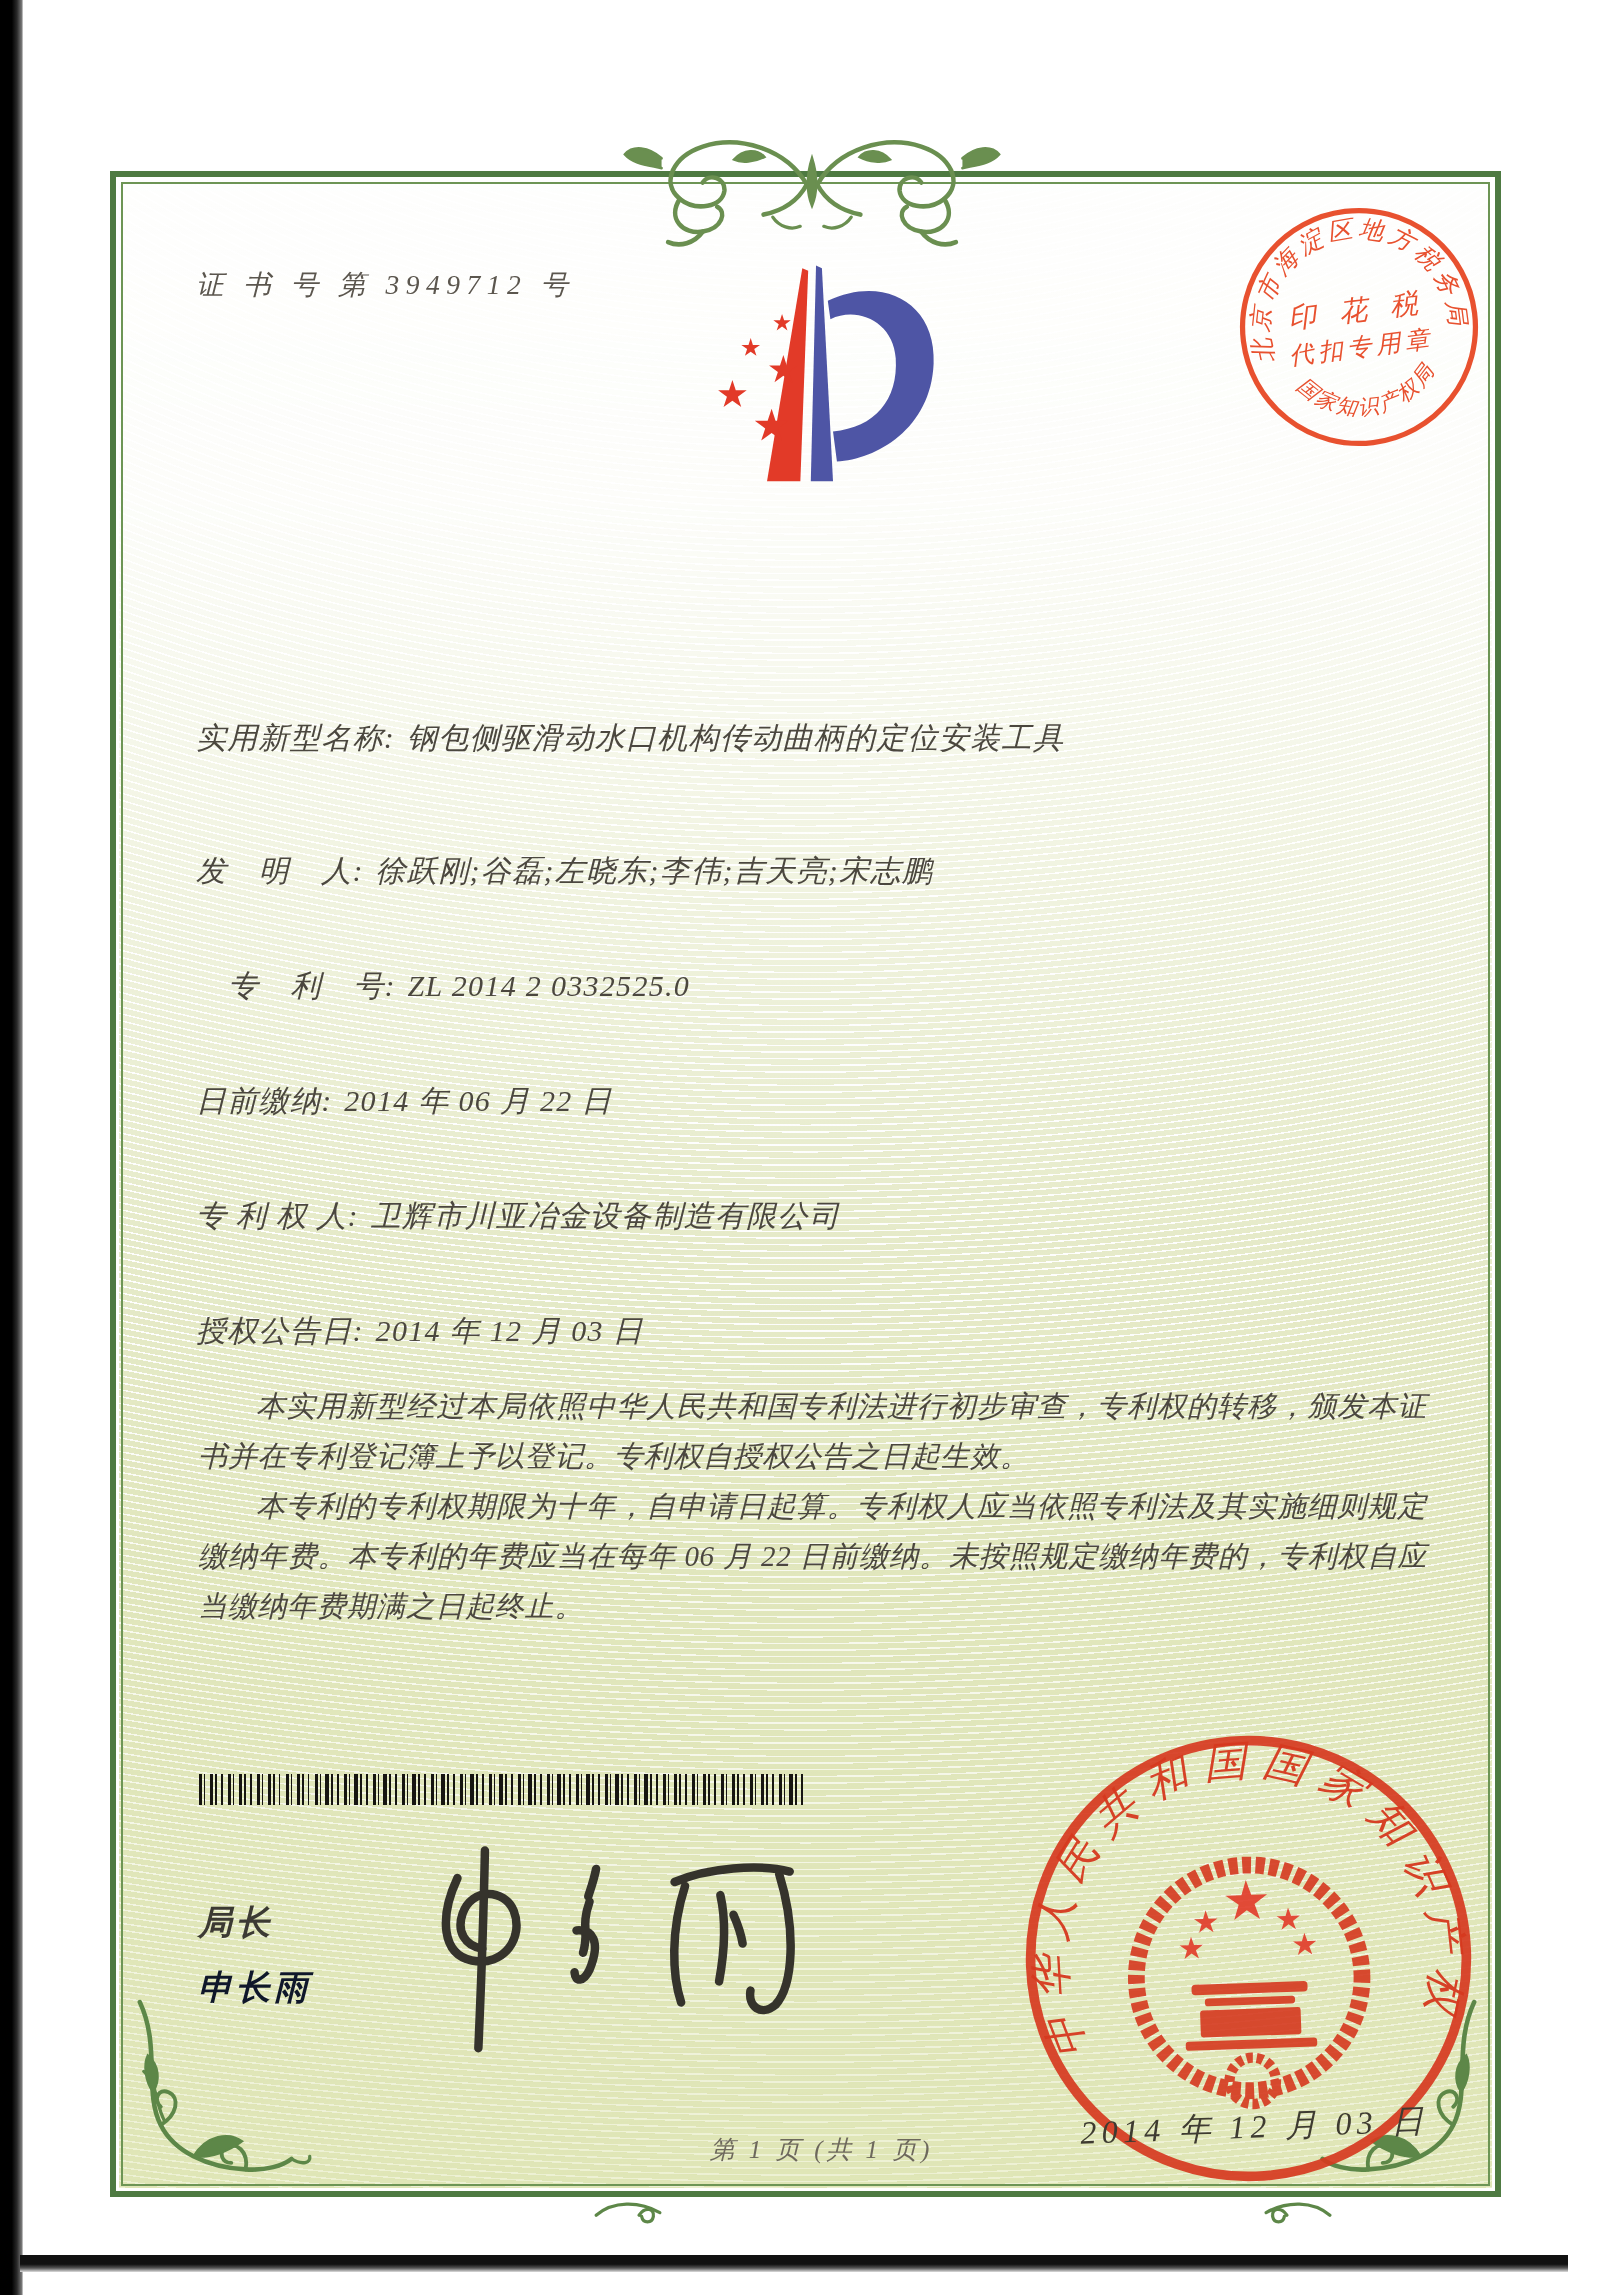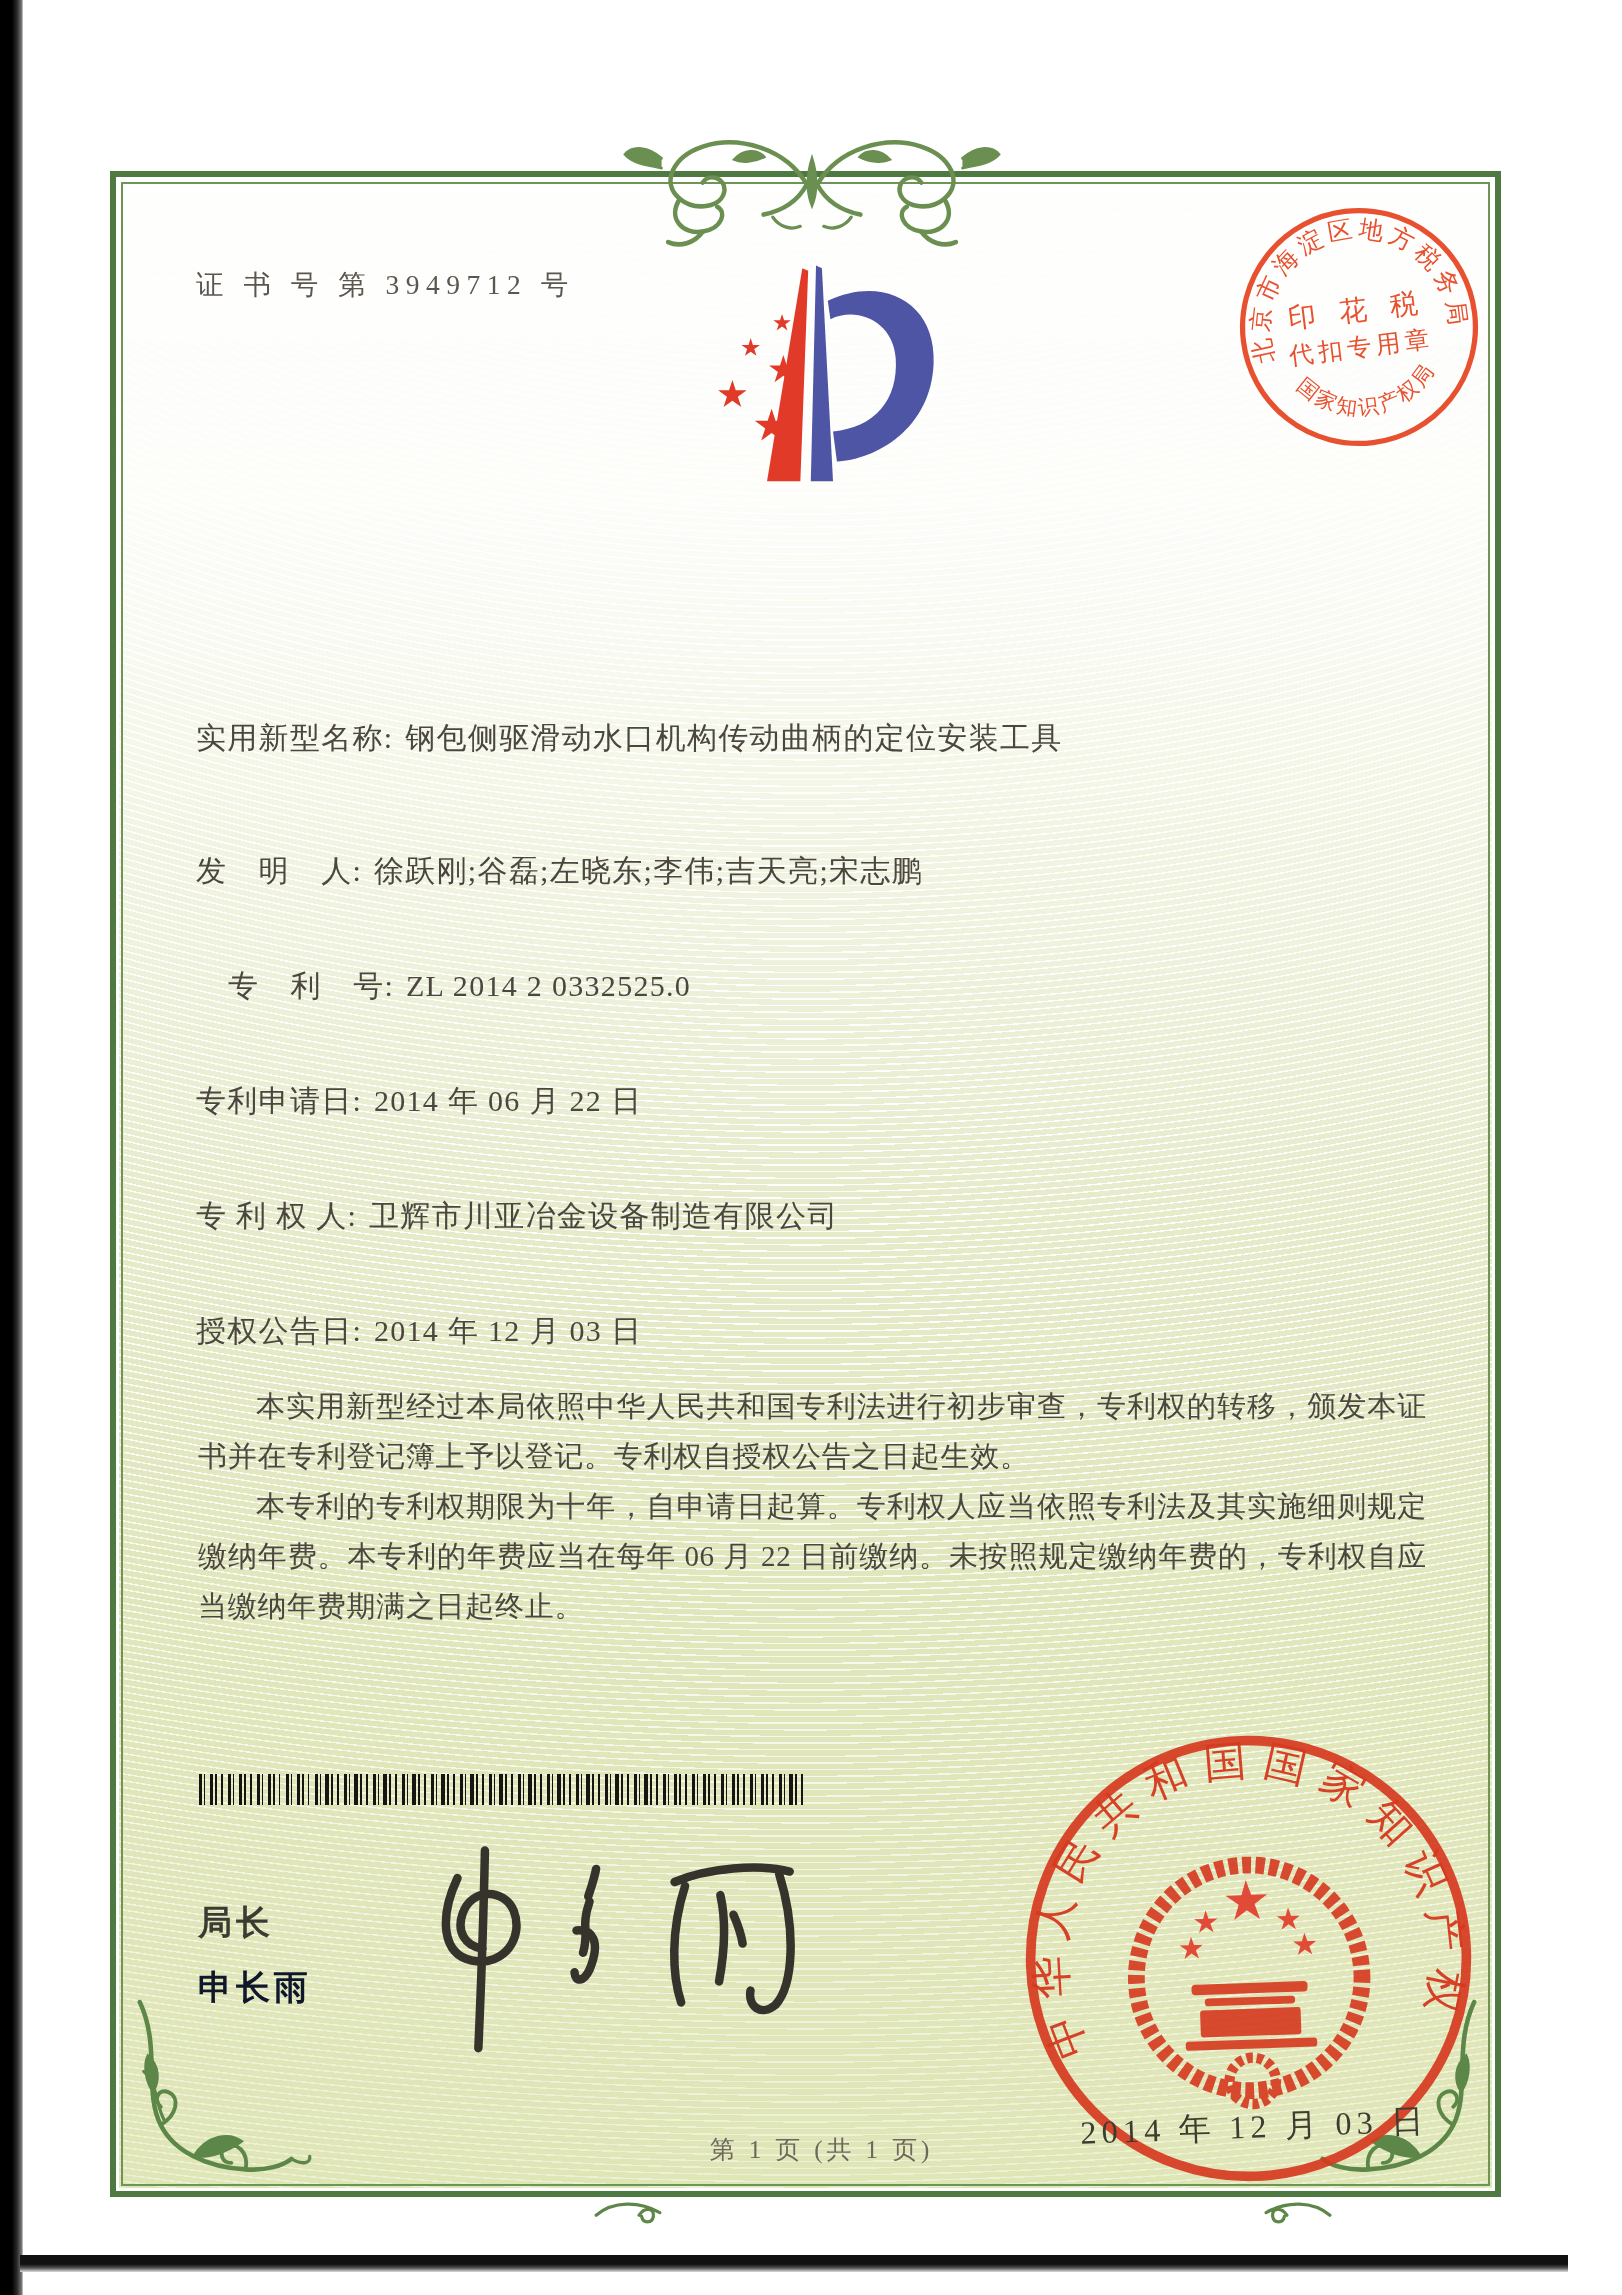--- a/index.html
+++ b/index.html
@@ -1,18 +1,18 @@
 <!DOCTYPE html>
 <html style="font-size:10.5px"><head>
 <meta charset="utf-8">
 <style>
   html,body{margin:0;padding:0;background:#ffffff;}
   .page{
     position:relative;width:1568px;height:2295px;background:#ffffff;overflow:hidden;
-    font-family:"Liberation Serif","DejaVu Serif",serif;color:#48443d;
+    font-family:"Liberation Serif","DejaVu Serif",serif;color:#48443d;font-style:italic;
   }
   
   .spine-left{position:absolute;left:0;top:0;width:23.5px;height:2295px;
     background:linear-gradient(90deg,#000 0 11.8px,#2a2a2a 17px,#777 21.6px,#fff 23.5px);}
   .scan-bottom{position:absolute;left:19.6px;top:2255px;width:1589px;height:17px;
     background:linear-gradient(180deg,#111 0 9.2px,#555 13px,#ddd 17px);}
   
   .frame-outer{position:absolute;left:110px;top:171px;width:1391px;height:2026px;
     border:6.5px solid #4e7a42;box-sizing:border-box;}
   .frame-inner{position:absolute;left:5.2px;top:5.2px;right:5.2px;bottom:5.2px;
@@ -158,21 +158,21 @@
   <div class="txt field f1">
     <span class="lab">实用新型名称:</span><span class="val">钢包侧驱滑动水口机构传动曲柄的定位安装工具</span>
   </div>
   <div class="txt field f2">
     <span class="lab">发　明　人:</span><span class="val">徐跃刚;谷磊;左晓东;李伟;吉天亮;宋志鹏</span>
   </div>
   <div class="txt field f3">
     <span class="lab">专　利　号:</span><span class="val">ZL 2014 2 0332525.0</span>
   </div>
   <div class="txt field f4">
-    <span class="lab">专利申请日:</span><span class="val">2014 年 06 月 22 日</span>
+    <span class="lab">日前缴纳:</span><span class="val">2014 年 06 月 22 日</span>
   </div>
   <div class="txt field f5">
     <span class="lab">专 利 权 人:</span><span class="val">卫辉市川亚冶金设备制造有限公司</span>
   </div>
   <div class="txt field f6">
     <span class="lab">授权公告日:</span><span class="val">2014 年 12 月 03 日</span>
   </div>
 
   <div class="body-text">
     <p>本实用新型经过本局依照中华人民共和国专利法进行初步审查，专利权的转移，颁发本证书并在专利登记簿上予以登记。专利权自授权公告之日起生效。</p>

